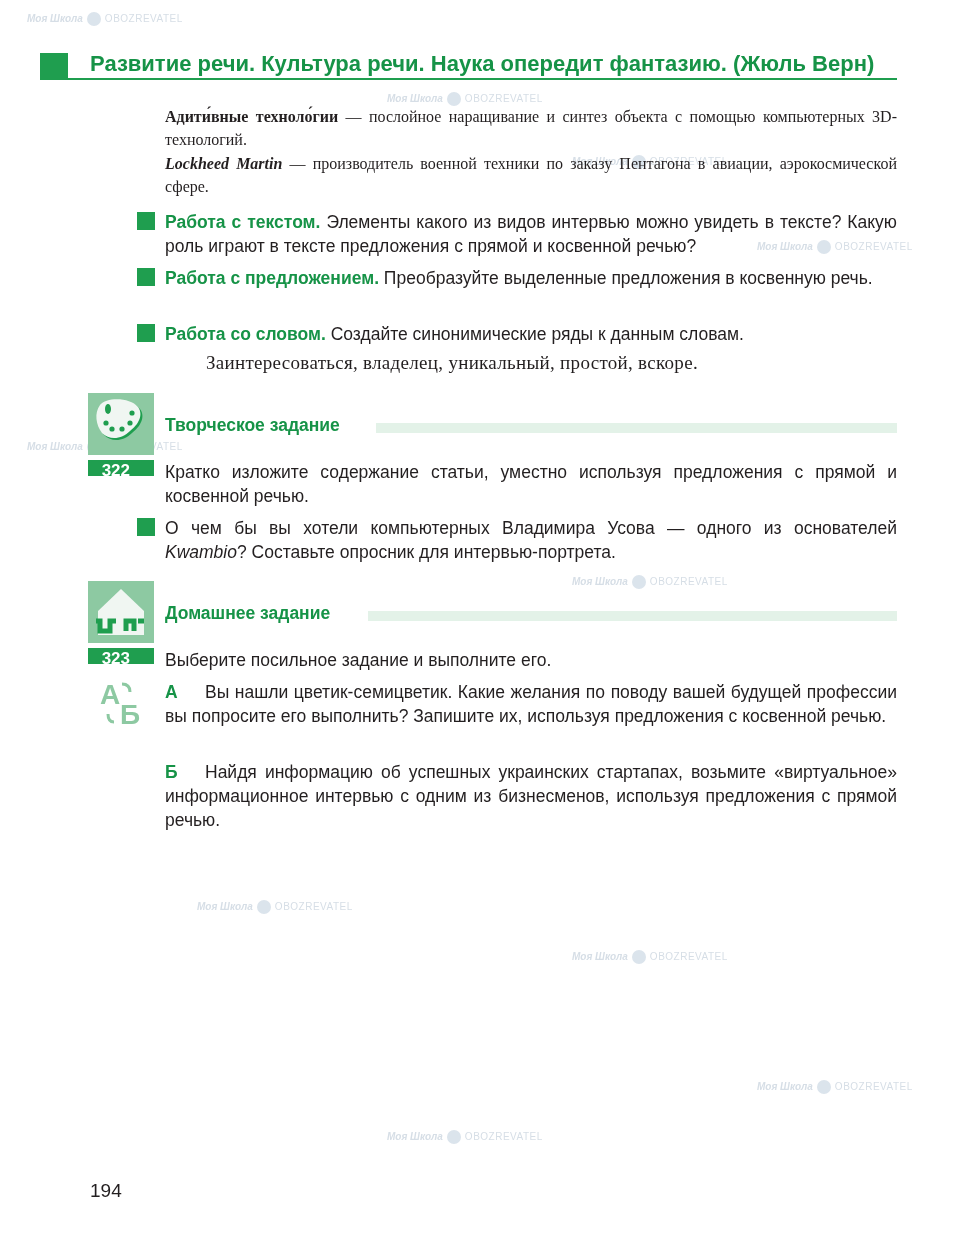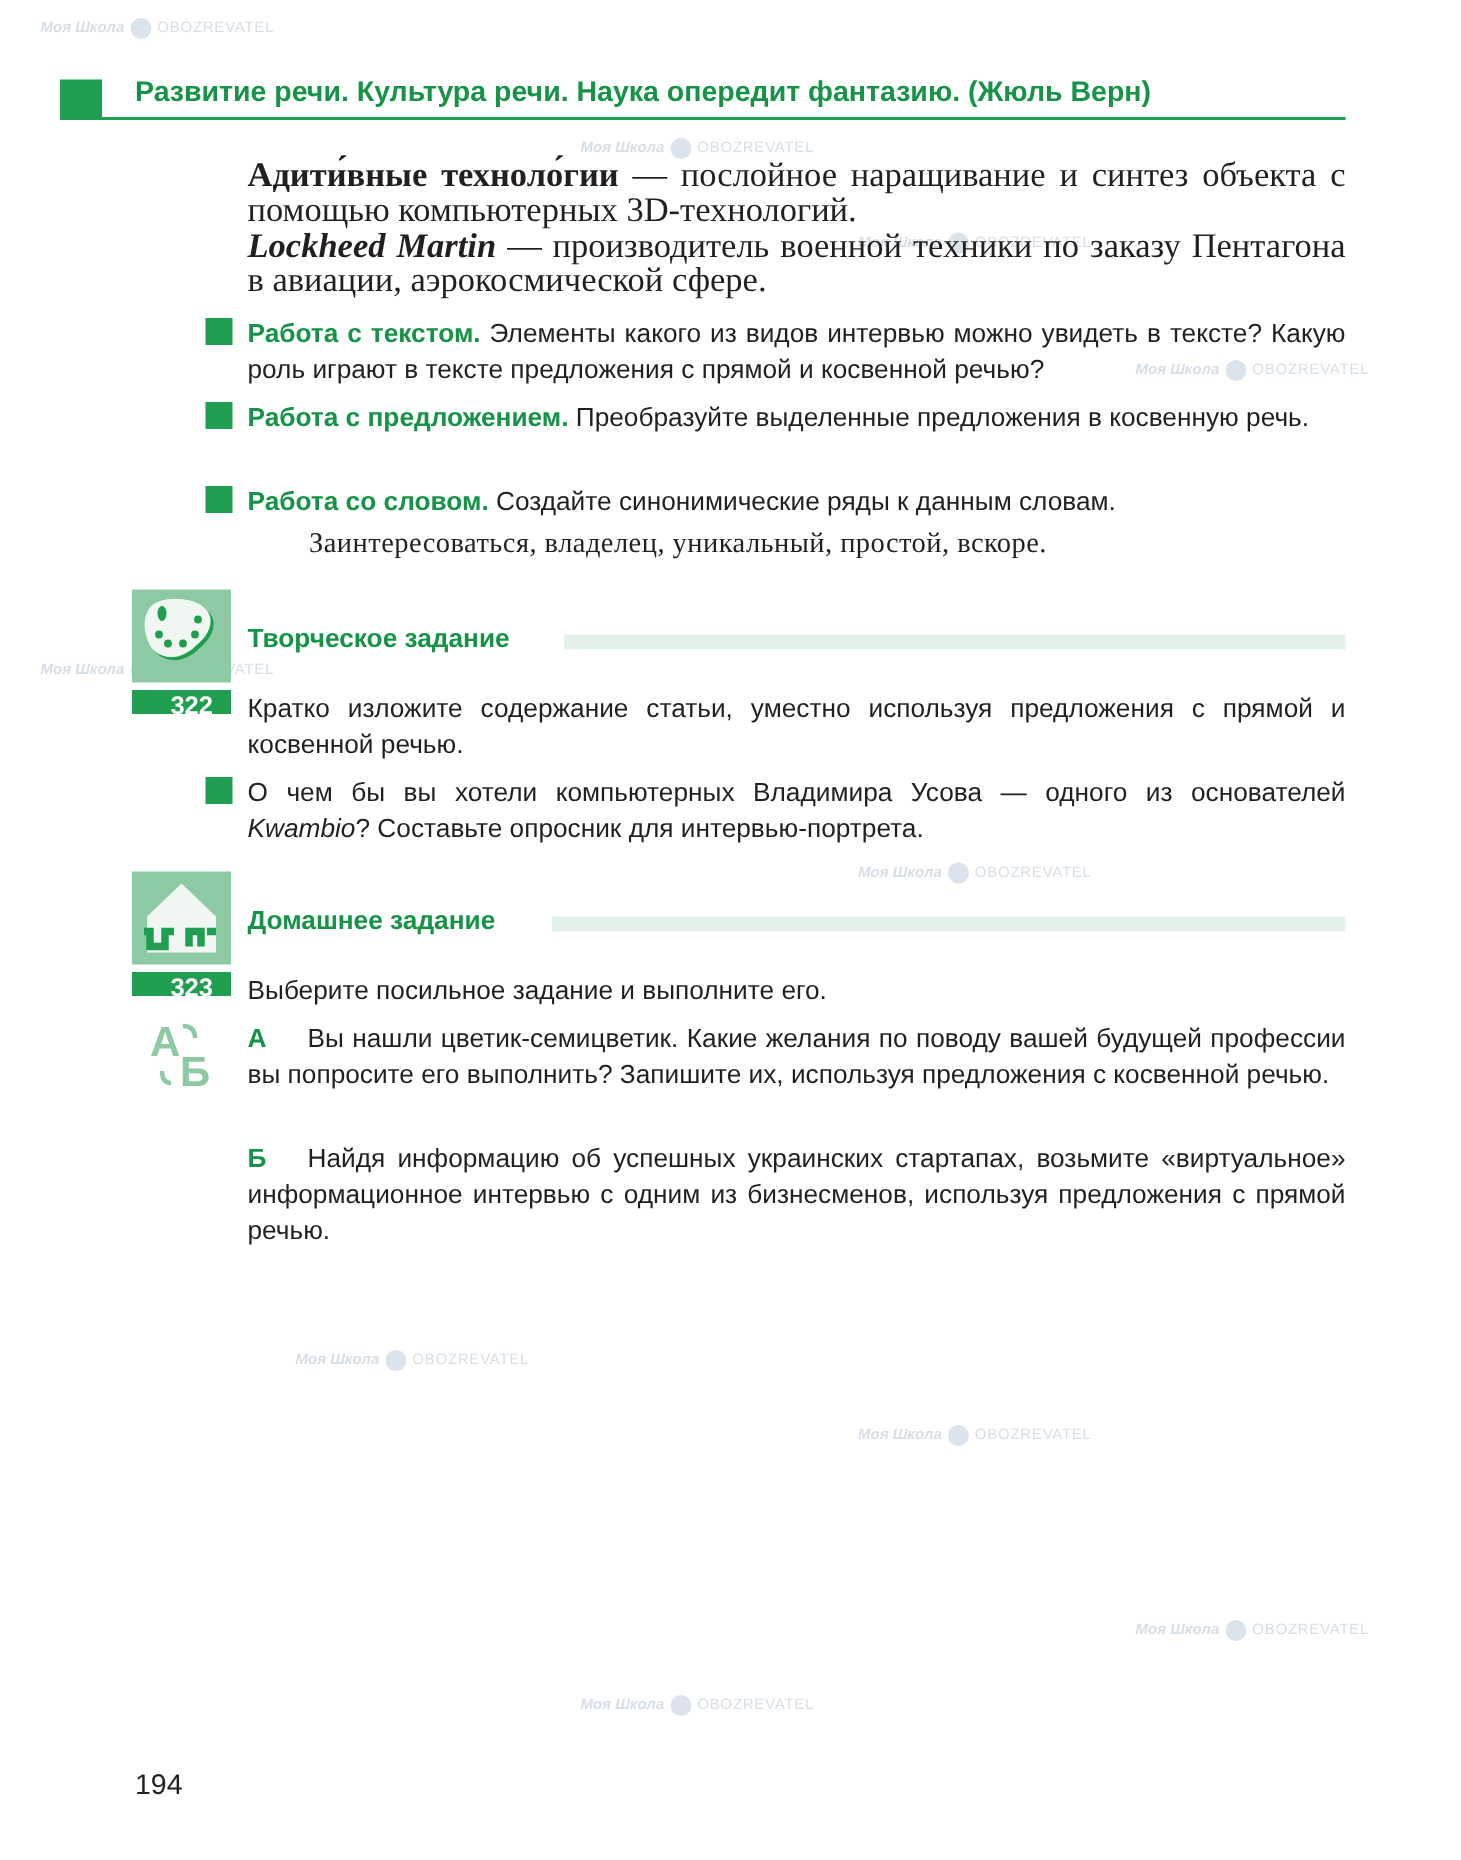--- a/index.html
+++ b/index.html
@@ -1,31 +1,31 @@
 <!DOCTYPE html>
 <html><head>
 <meta charset="utf-8">
 <style>
   html,body{margin:0;padding:0;}
   body{width:974px;height:1240px;background:#fff;position:relative;overflow:hidden;font-family:"Liberation Sans",sans-serif;color:#231f20;}
   .wm{position:absolute;font-size:10px;color:#d6dee6;font-style:italic;font-weight:bold;white-space:nowrap;pointer-events:none;padding-left:27px;}
   .wm .c{display:inline-block;width:14px;height:14px;border-radius:50%;background:#dbe4ec;vertical-align:middle;margin:0 4px;}
   .wm .o{font-style:normal;font-weight:normal;letter-spacing:0.5px;}
   .hdr-sq{position:absolute;left:40px;top:53px;width:28px;height:26px;background:#1f9e4f;}
-  .hdr-title{position:absolute;left:90px;top:51px;font-size:19px;font-weight:bold;color:#169347;white-space:nowrap;}
+  .hdr-title{position:absolute;left:90px;top:51px;font-size:22px;font-weight:bold;color:#169347;white-space:nowrap;}
   .hdr-line{position:absolute;left:40px;top:78px;width:857px;height:2px;background:#1f9e4f;}
-  .serif{font-family:"Liberation Serif",serif;font-size:23px;line-height:23px;text-align:justify;}
+  .serif{font-family:"Liberation Serif",serif;font-size:16px;line-height:23px;text-align:justify;}
   .sans{font-size:17.5px;line-height:24px;text-align:justify;}
   .blk{position:absolute;left:165px;width:732px;}
   .bullet{position:absolute;left:137px;width:18px;height:18px;background:#1f9e4f;}
   .lbl{color:#169347;font-weight:bold;}
   .sec-icon{position:absolute;left:88px;width:66px;height:62px;background:#8dc9a2;}
   .sec-title{position:absolute;left:165px;font-size:17.5px;font-weight:bold;color:#169347;}
   .sec-bar{position:absolute;height:10px;background:#e3f2e8;}
-  .num{position:absolute;left:88px;width:66px;height:16px;background:#1f9e4f;color:#fff;font-weight:bold;font-size:17px;text-align:right;padding-right:12px;box-sizing:border-box;line-height:22px;}
+  .num{position:absolute;left:88px;width:66px;height:16px;background:#1f9e4f;color:#fff;font-weight:bold;font-size:17px;text-align:right;padding-right:24px;box-sizing:border-box;line-height:22px;}
   .footer-page{position:absolute;left:90px;top:1180px;font-size:19px;}
   .footer-text{position:absolute;left:116px;top:1188px;font-size:13.5px;line-height:17px;color:#2a2ad0;}
   .opt{color:#169347;font-weight:bold;display:inline-block;width:40px;}
 </style>
 </head>
 <body>
 
 <div class="wm" style="left:0;top:12px;"><span>Моя Школа</span><span class="c"></span><span class="o">OBOZREVATEL</span></div>
 <div class="wm" style="left:360px;top:92px;"><span>Моя Школа</span><span class="c"></span><span class="o">OBOZREVATEL</span></div>
 <div class="wm" style="left:545px;top:155px;"><span>Моя Школа</span><span class="c"></span><span class="o">OBOZREVATEL</span></div>

